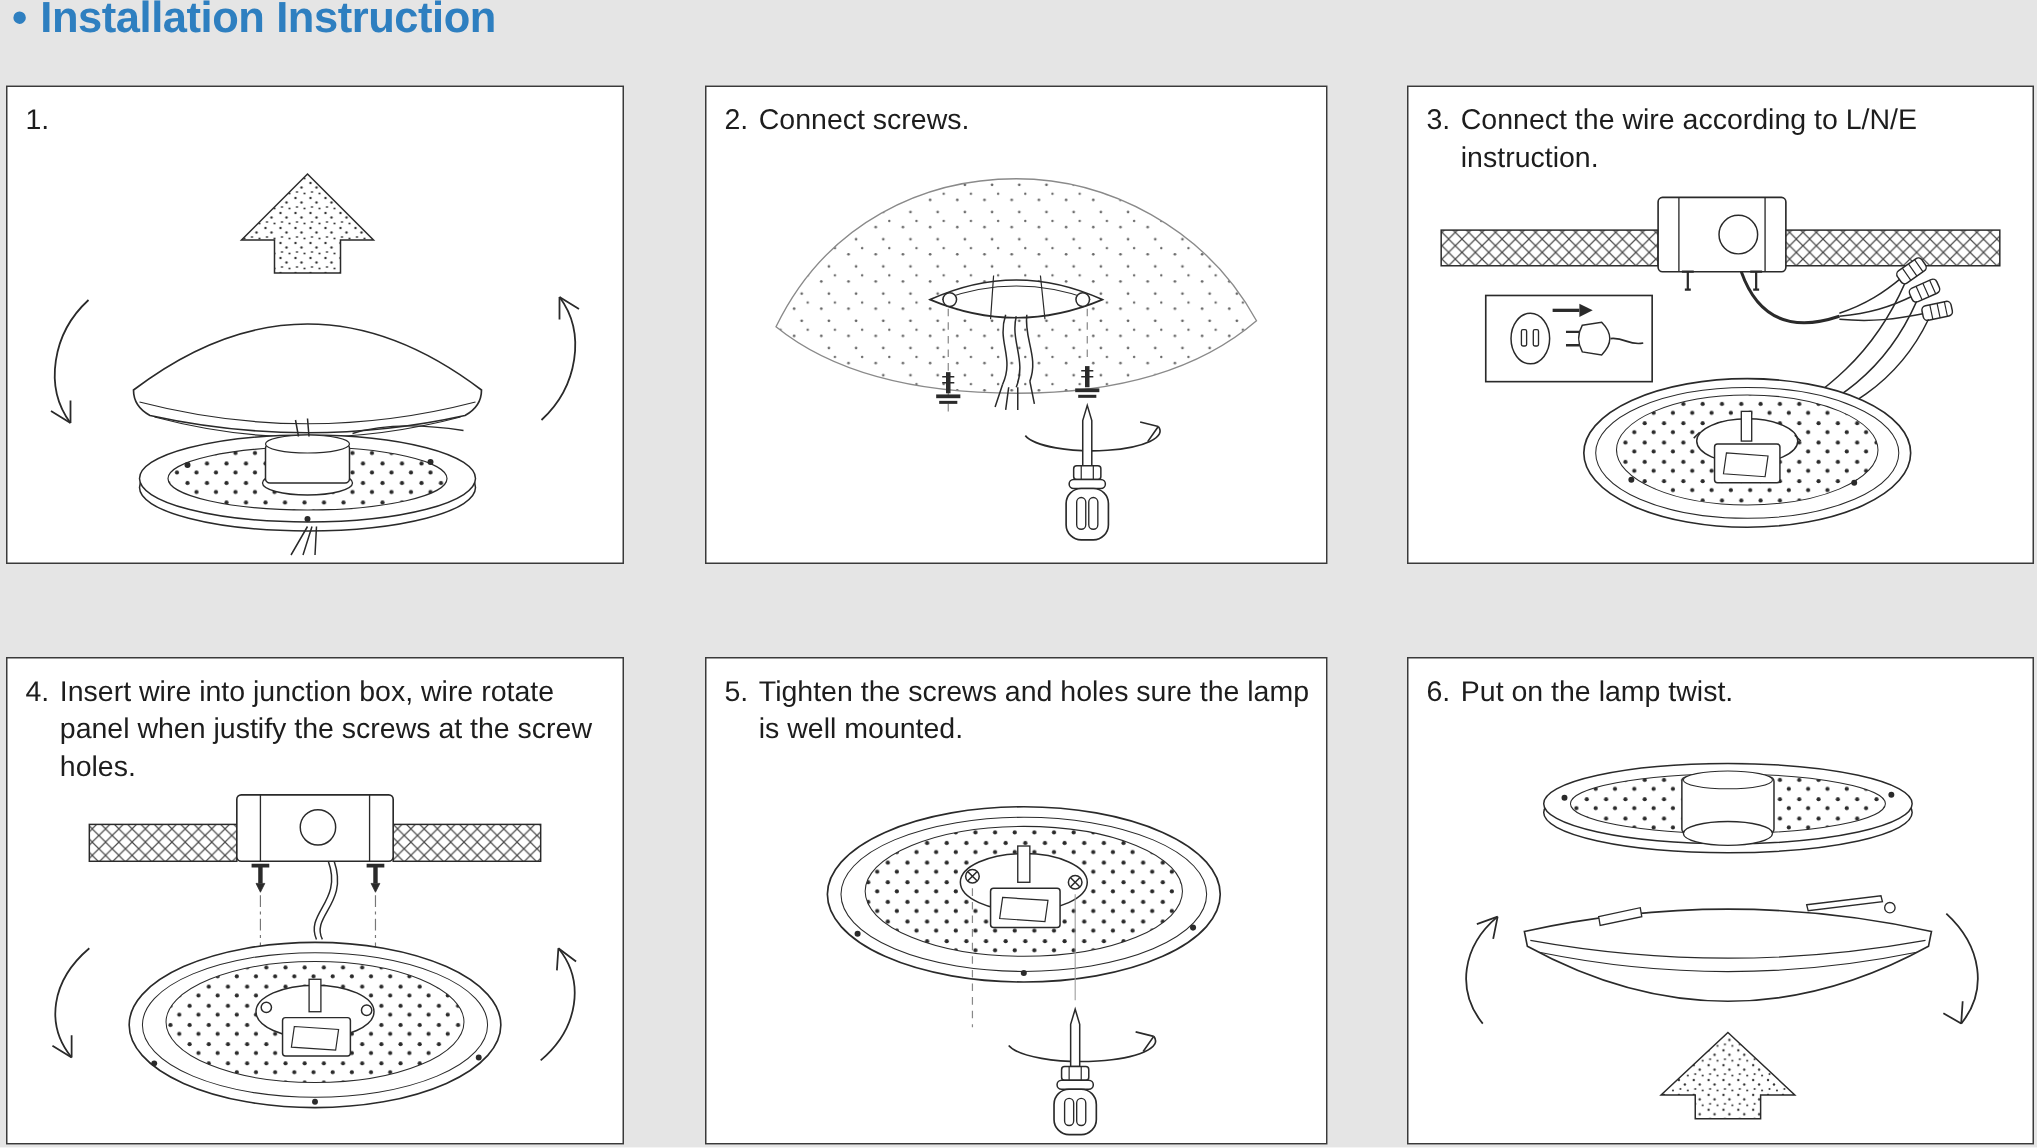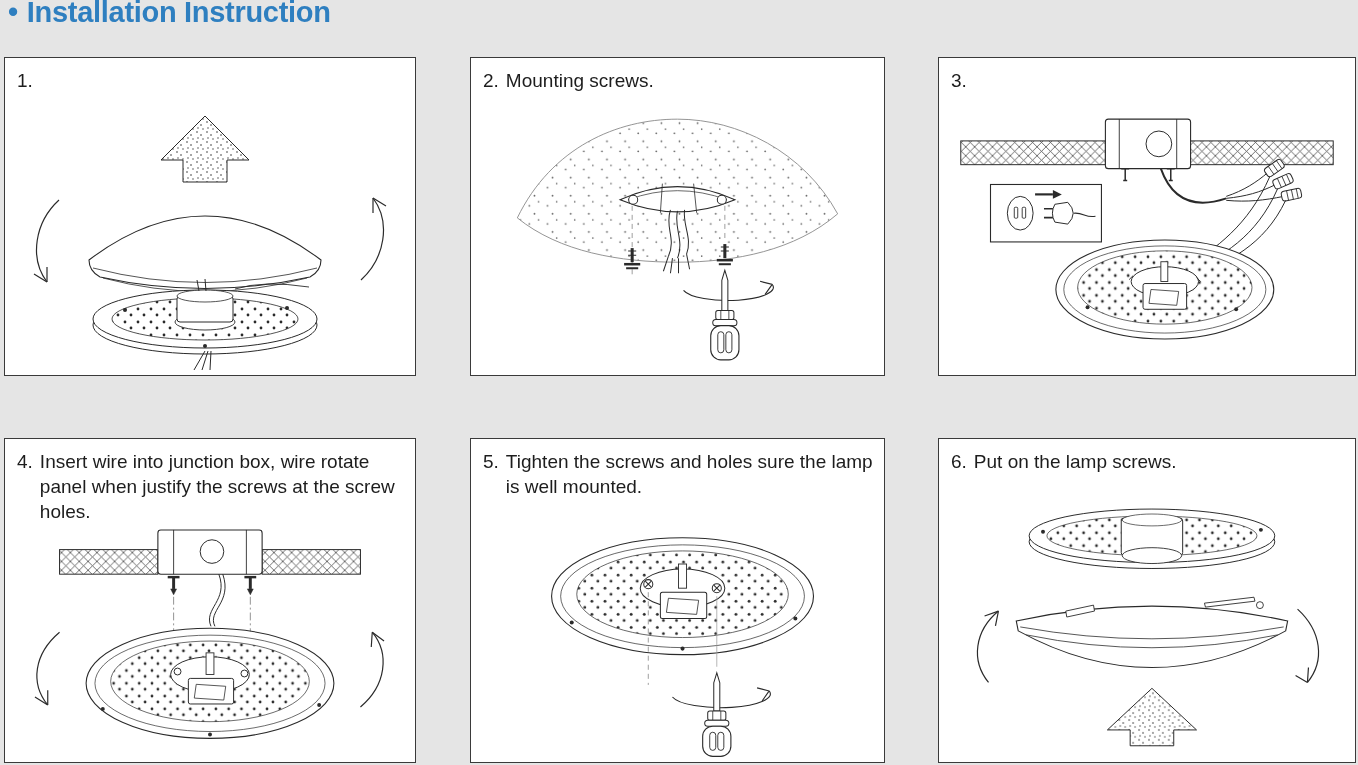--- a/index.html
+++ b/index.html
@@ -93,21 +93,21 @@
         <g stroke="#2a2a2a" stroke-width="1" fill="none">
           <path d="M 200,241 L 189,260 M 203,241 L 197,260 M 206,241 L 205,260"></path>
         </g>
       </svg>
     </div>
   </div>
 
   <div class="panel p2">
     <div class="caption">
       <span class="num">2.</span>
-      <span class="txt">Mounting screws.</span>
+      <span class="txt">Connect screws.</span>
     </div>
     <div class="art">
       <svg viewBox="0 0 410 250" preserveAspectRatio="xMidYMid meet">
         <g>
           <path d="M 46,108 C 80,38 145,10 205,10 C 265,10 330,42 364,104 C 322,140 263,152 205,152 C 148,152 88,142 46,108 Z" fill="url(#pat-sparse)" stroke="#8a8a8a" stroke-width="0.9"></path>
         </g>
         <g>
           <path d="M 148,90 Q 205,64 262,90 Q 205,114 148,90 Z" fill="#fff" stroke="#2a2a2a" stroke-width="1.1"></path>
           <path d="M 156,90 Q 205,72 254,90" fill="none" stroke="#2a2a2a" stroke-width="0.7"></path>
           <circle cx="161" cy="90" r="4.5" fill="#fff" stroke="#2a2a2a" stroke-width="1"></circle>
@@ -146,20 +146,21 @@
           <rect x="245" y="221" width="6" height="21" rx="3" fill="#fff" stroke="#2a2a2a" stroke-width="0.9"></rect>
           <rect x="253" y="221" width="6" height="21" rx="3" fill="#fff" stroke="#2a2a2a" stroke-width="0.9"></rect>
         </g>
       </svg>
     </div>
   </div>
 
   <div class="panel p3">
     <div class="caption">
       <span class="num">3.</span>
+      <span class="txt">Connect the wire according to L/N/E instruction.</span>
     </div>
     <div class="art">
       <svg viewBox="0 0 420 250" preserveAspectRatio="xMidYMid meet">
         <g>
           <rect x="22" y="30" width="146" height="24" fill="url(#pat-hatch)" stroke="#2a2a2a" stroke-width="1"></rect>
           <rect x="252" y="30" width="146" height="24" fill="url(#pat-hatch)" stroke="#2a2a2a" stroke-width="1"></rect>
         </g>
         <g>
           <rect x="168" y="8" width="86" height="50" rx="3" fill="#fff" stroke="#2a2a2a" stroke-width="1.1"></rect>
           <path d="M 182,8 L 182,58 M 240,8 L 240,58" stroke="#2a2a2a" stroke-width="0.9" fill="none"></path>
@@ -322,21 +323,21 @@
           <rect x="237" y="225" width="6" height="18" rx="3" fill="#fff" stroke="#2a2a2a" stroke-width="0.9"></rect>
           <rect x="245" y="225" width="6" height="18" rx="3" fill="#fff" stroke="#2a2a2a" stroke-width="0.9"></rect>
         </g>
       </svg>
     </div>
   </div>
 
   <div class="panel p6">
     <div class="caption">
       <span class="num">6.</span>
-      <span class="txt">Put on the lamp screws.</span>
+      <span class="txt">Put on the lamp twist.</span>
     </div>
     <div class="art">
       <svg viewBox="0 0 420 260" preserveAspectRatio="xMidYMid meet">
         <g>
           <ellipse cx="215" cy="52" rx="124" ry="27" fill="#fff" stroke="#2a2a2a" stroke-width="1"></ellipse>
           <ellipse cx="215" cy="46" rx="124" ry="27" fill="#fff" stroke="#2a2a2a" stroke-width="1"></ellipse>
           <ellipse cx="215" cy="46" rx="106" ry="20" fill="url(#pat-dots)" stroke="#2a2a2a" stroke-width="0.7"></ellipse>
           <rect x="184" y="28" width="62" height="38" rx="3" fill="#fff" stroke="#2a2a2a" stroke-width="1"></rect>
           <ellipse cx="215" cy="30" rx="30" ry="6" fill="#fff" stroke="#2a2a2a" stroke-width="0.7"></ellipse>
           <ellipse cx="215" cy="66" rx="30" ry="8" fill="#fff" stroke="#2a2a2a" stroke-width="0.9"></ellipse>

